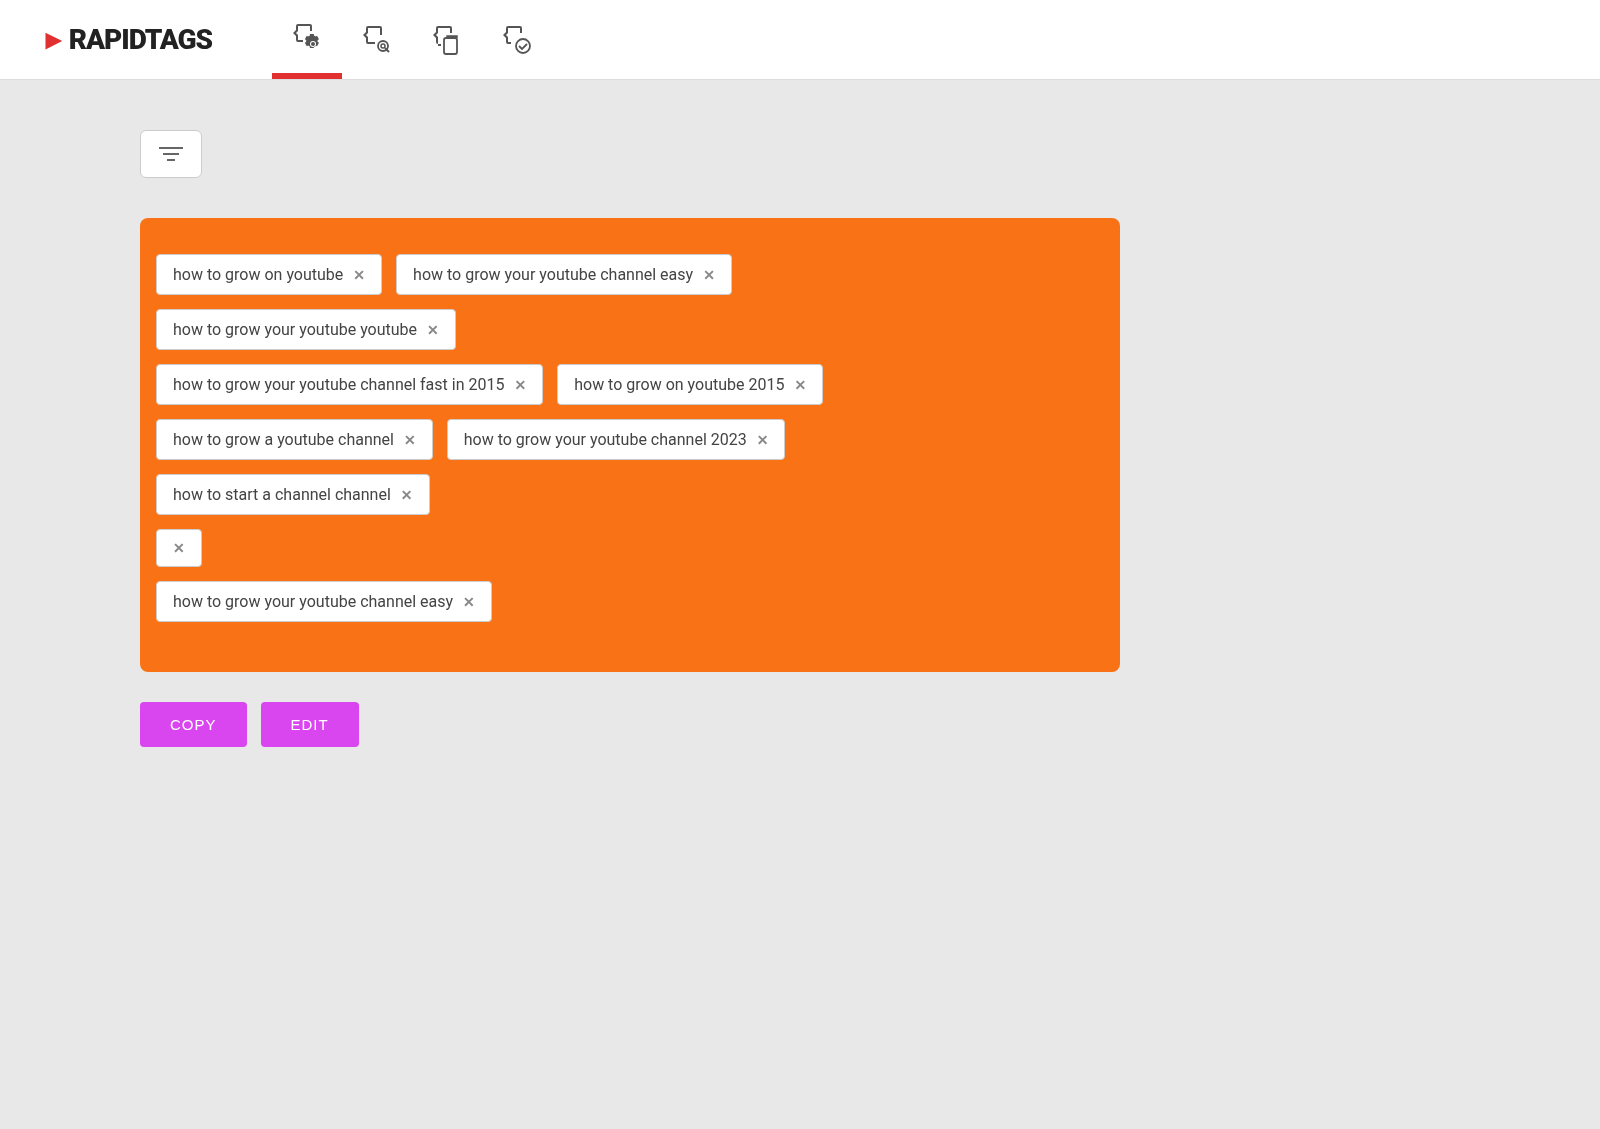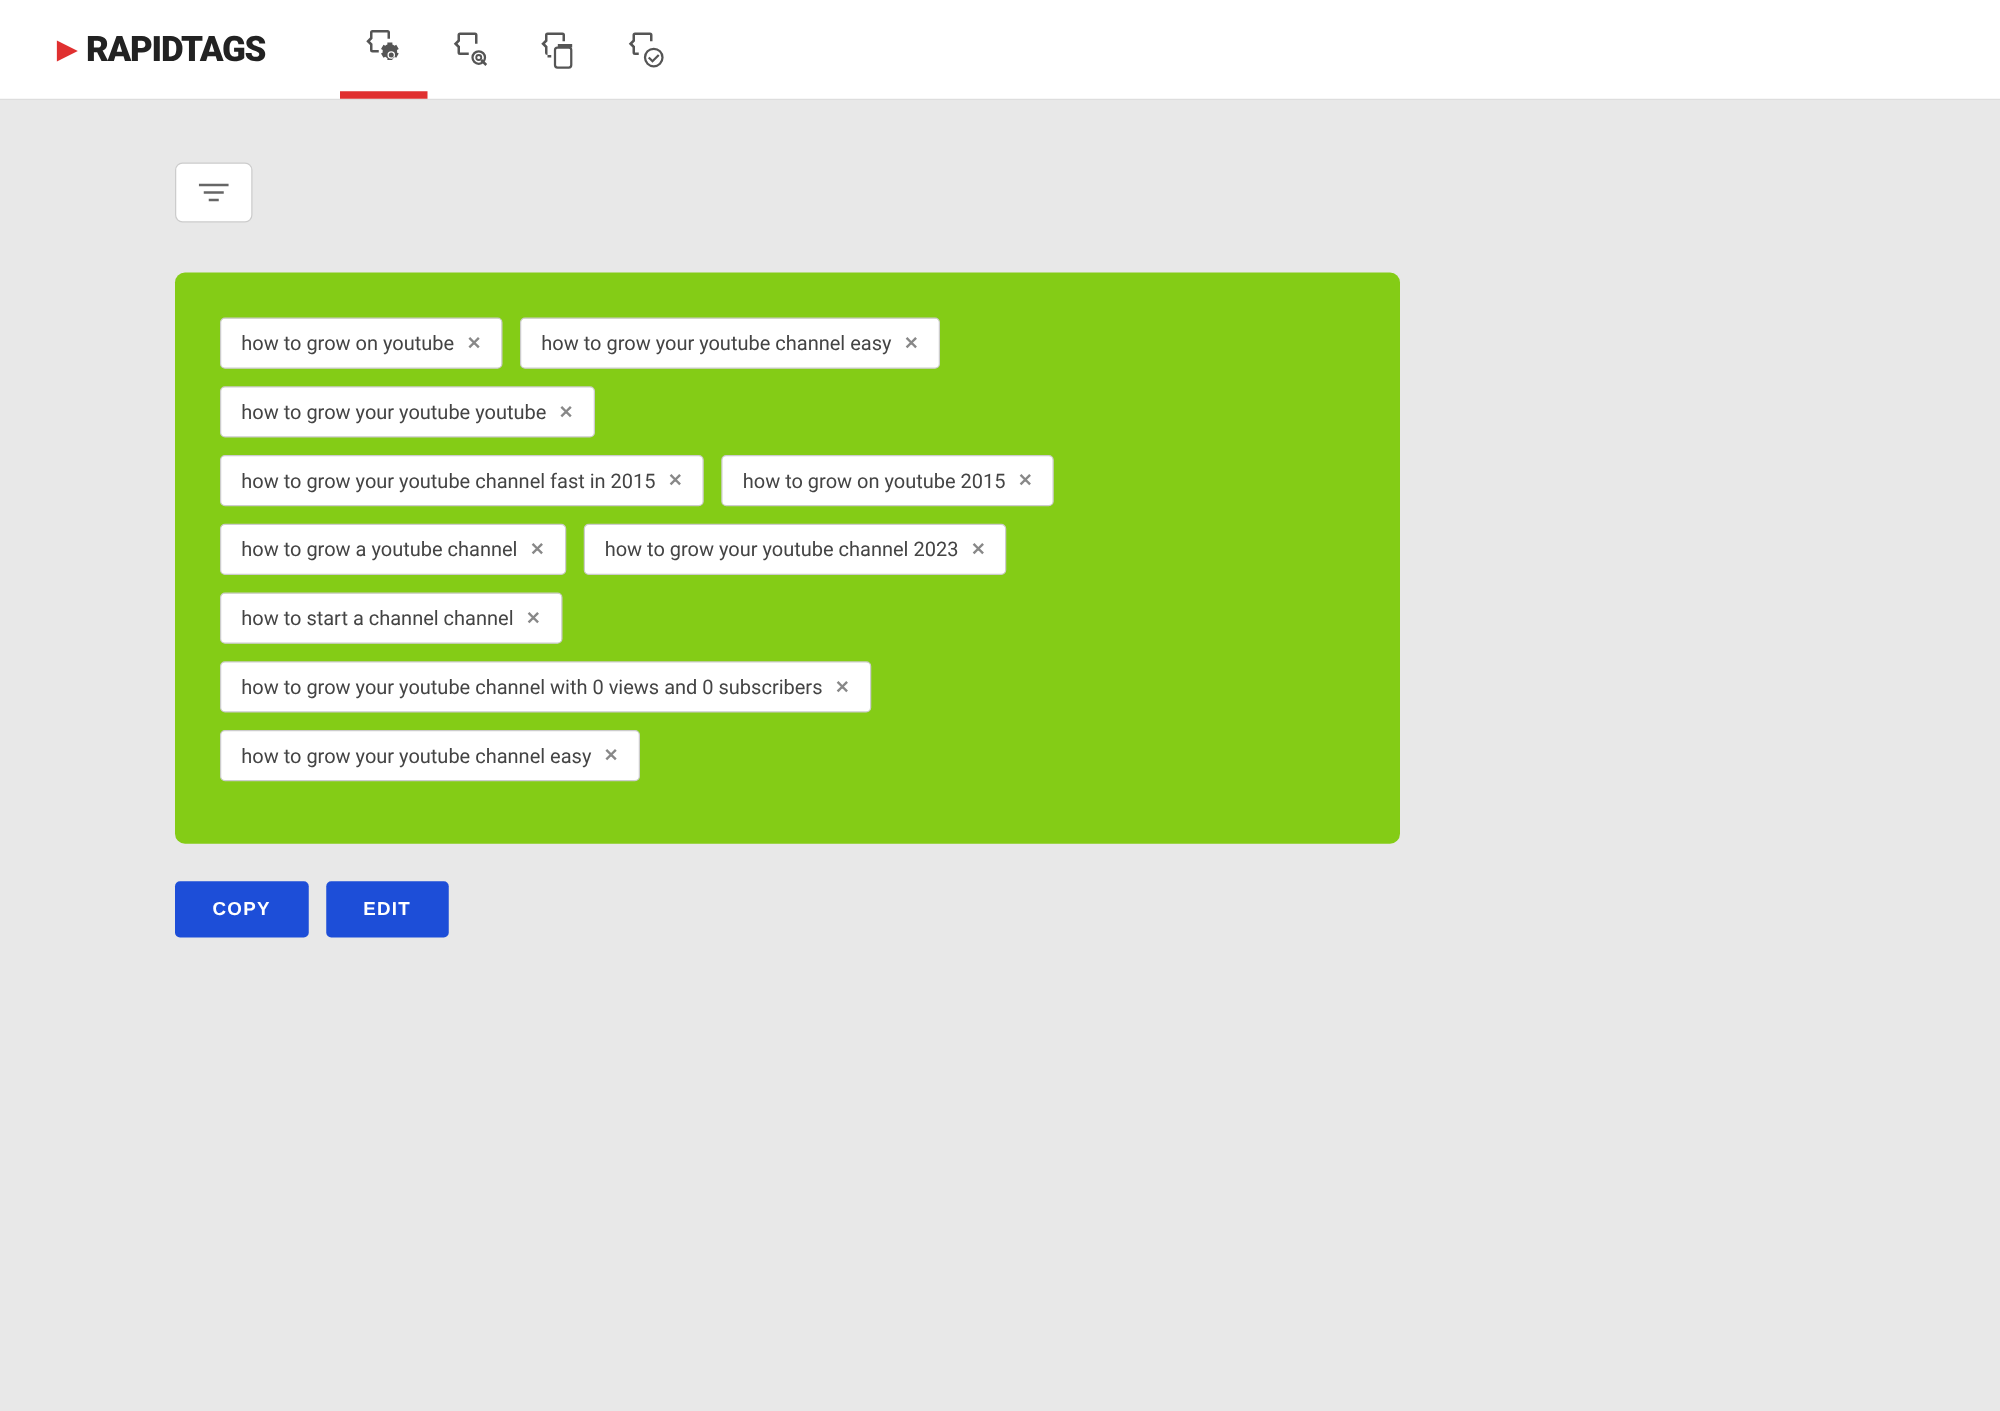--- a/index.html
+++ b/index.html
@@ -124,23 +124,23 @@
       border-radius: 6px;
       padding: 14px 18px;
       cursor: pointer;
       display: flex;
       align-items: center;
       justify-content: center;
     }
 
     
     .tags-panel {
-      background: #84cc16;
+      background: #f97316;
       border-radius: 8px;
-      padding: 36px 36px 36px 36px;
+      padding: 36px 36px 36px 16px;
       max-width: 980px;
       margin-bottom: 30px;
     }
 
     .tags-row {
       display: flex;
       flex-wrap: wrap;
       gap: 14px;
       margin-bottom: 14px;
     }
@@ -165,27 +165,27 @@
       font-weight: bold;
     }
 
     
     .bottom-actions {
       display: flex;
       gap: 14px;
     }
 
     .btn-action {
-      background: #1d4ed8;
+      background: #d946ef;
       color: #fff;
       border: none;
       border-radius: 4px;
       padding: 14px 30px;
       font-size: 15px;
-      font-weight: 700;
+      font-weight: 400;
       letter-spacing: 1px;
       cursor: pointer;
       text-transform: uppercase;
     }
   </style>
 </head>
 <body>
 
 <header class="header">
   <div class="logo">
@@ -285,21 +285,20 @@
 
     <div class="tags-row">
       <div class="tag-chip">
         <span>how to start a channel channel</span>
         <span class="tag-close">✕</span>
       </div>
     </div>
 
     <div class="tags-row">
       <div class="tag-chip">
-        <span>how to grow your youtube channel with 0 views and 0 subscribers</span>
         <span class="tag-close">✕</span>
       </div>
     </div>
 
     <div class="tags-row">
       <div class="tag-chip">
         <span>how to grow your youtube channel easy</span>
         <span class="tag-close">✕</span>
       </div>
     </div>

